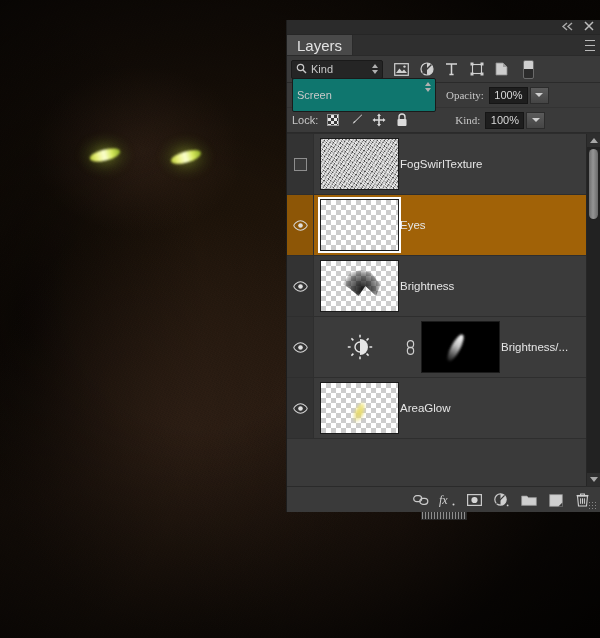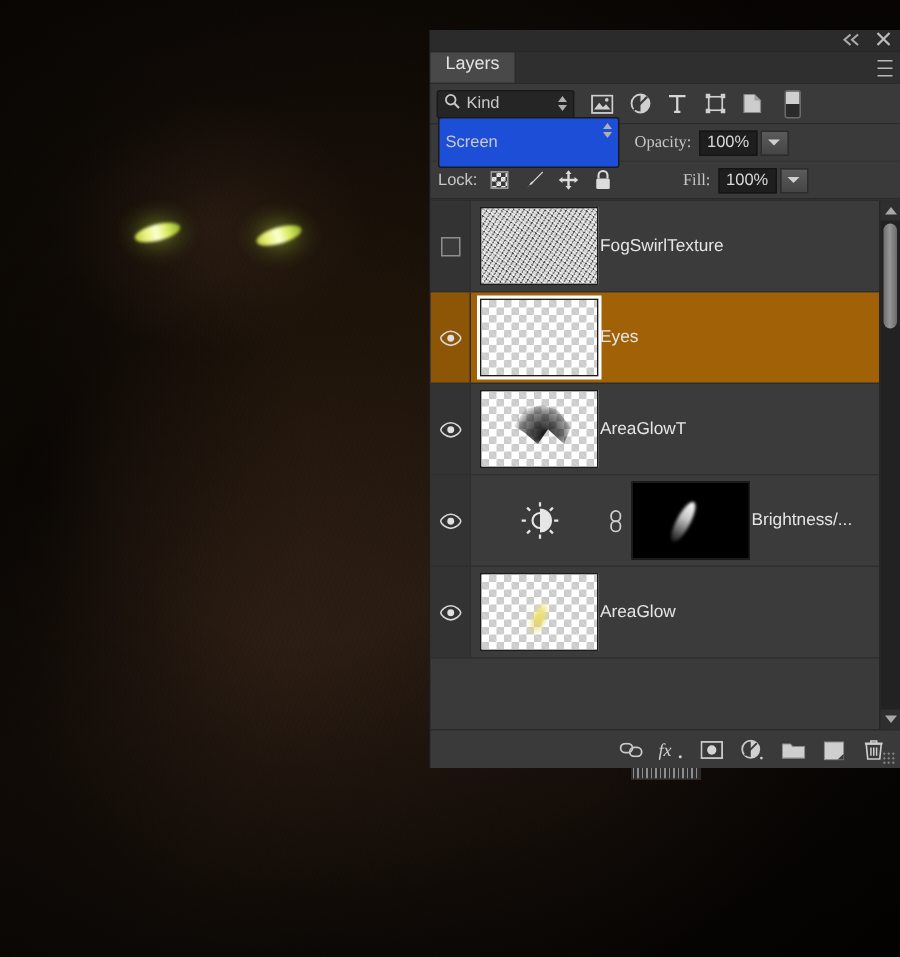--- a/index.html
+++ b/index.html
@@ -73,22 +73,22 @@
   .tb-icon { color: #9a9a9a; font-size: 9px; line-height: 1; cursor: default; }
 
   .tab-row {
     height: 21px; background: #343434;
     display: flex; align-items: stretch;
     border-bottom: 1px solid #2a2a2a;
     position: relative;
   }
   .tab {
     background: #494949; color: #e2e2e2;
-    padding: 0 10px; display: flex; align-items: flex-start;
-    font-size: 12px; border-right: 1px solid #2a2a2a;
+    padding: 0 10px; display: flex; align-items: center;
+    font-size: 15px; border-right: 1px solid #2a2a2a;
   }
   .tab-fill { flex: 1; background: #2f2f2f; }
   .panel-menu {
     position: absolute; right: 5px; top: 5px;
     width: 14px; height: 11px;
     display: flex; flex-direction: column; justify-content: space-between;
     align-items: flex-end;
   }
   .panel-menu i { display:block; height:1px; background:#b9b9b9; }
   .panel-menu i:nth-child(1){ width:10px; }
@@ -127,22 +127,22 @@
   }
 
   .blend-row, .lock-row {
     height: 25px; display: flex; align-items: center;
     padding: 0 5px; background: #3a3a3a;
   }
   .blend-row { border-bottom: 1px solid #333; }
   .lock-row { border-bottom: 1px solid #2a2a2a; }
 
   .blend-select {
-    width: 121px; height: 19px;
-    background: #1d4ed8; border: 1px solid #1a1a1a; border-radius: 2px;
+    width: 144px; height: 19px;
+    background: #0f766e; border: 1px solid #1a1a1a; border-radius: 2px;
     display: flex; align-items: center; padding: 16px 4px;
     color: #c9c9c9; font-size: 11px; position: relative;
   }
   .blend-select .spin { position:absolute; right:4px; top:3px; display:flex; flex-direction:column; align-items:center; gap:2px; }
   .blend-select .spin .up { width:0;height:0;border-left:3px solid transparent;border-right:3px solid transparent;border-bottom:4px solid #b0b0b0; }
   .blend-select .spin .dn { width:0;height:0;border-left:3px solid transparent;border-right:3px solid transparent;border-top:4px solid #b0b0b0; }
 
   .field-label { color: #c7c7c7; font-size: 11px; margin-left: 10px; font-family: Liberation Serif, serif; }
   .num-field {
     width: 39px; height: 17px; margin-left: 5px;
@@ -428,21 +428,21 @@
               <path d="M7 0.5 L9 3 H7.8 V6.2 H11 V5 L13.5 7 L11 9 V7.8 H7.8 V11 H9 L7 13.5 L5 11 H6.2 V7.8 H3 V9 L0.5 7 L3 5 V6.2 H6.2 V3 H5 Z" fill="#dcdcdc"></path>
             </svg>
         </div>
         <div class="lock-ico">
           <svg width="12" height="14" viewBox="0 0 12 14">
               <path d="M3 6 V4 a3 3 0 0 1 6 0 V6" stroke="#dcdcdc" stroke-width="1.4" fill="none"></path>
               <rect x="1.5" y="6" width="9" height="7" rx="1" fill="#dcdcdc"></rect>
             </svg>
         </div>
       </div>
-      <span class="field-label" style="margin-left:46px;">Fill:</span>
+      <span class="field-label" style="margin-left:46px;">Kind:</span>
       <div class="num-field">
         <span>100%</span>
       </div>
       <div class="num-arrow">
           <span class="dn"></span>
         </div>
     </div>
 
     <div class="layer-list">
       <div class="rows" id="rows">
@@ -477,21 +477,21 @@
                 <path d="M7.5 0.8 C11 0.8 14 4 14.2 5.5 C14 7 11 10.2 7.5 10.2 C4 10.2 1 7 0.8 5.5 C1 4 4 0.8 7.5 0.8 Z" stroke="#d8d8d8" stroke-width="1.1" fill="none"></path>
                 <circle cx="7.5" cy="5.5" r="2.3" fill="#e0e0e0"></circle>
               </svg>
             </div>
             <div class="thumb-wrap">
               <div class="thumb">
                 <div class="checker"></div>
                 <div class="mist-blob"></div>
               </div>
             </div>
-            <div class="layer-name">AreaGlowT</div>
+            <div class="layer-name">Brightness</div>
           </div>
           <div class="layer-row">
             <div class="vis-cell">
               <svg width="15" height="11" viewBox="0 0 15 11">
                 <path d="M7.5 0.8 C11 0.8 14 4 14.2 5.5 C14 7 11 10.2 7.5 10.2 C4 10.2 1 7 0.8 5.5 C1 4 4 0.8 7.5 0.8 Z" stroke="#d8d8d8" stroke-width="1.1" fill="none"></path>
                 <circle cx="7.5" cy="5.5" r="2.3" fill="#e0e0e0"></circle>
               </svg>
             </div>
             <div class="thumb-wrap">
               <div class="adj-ico">

